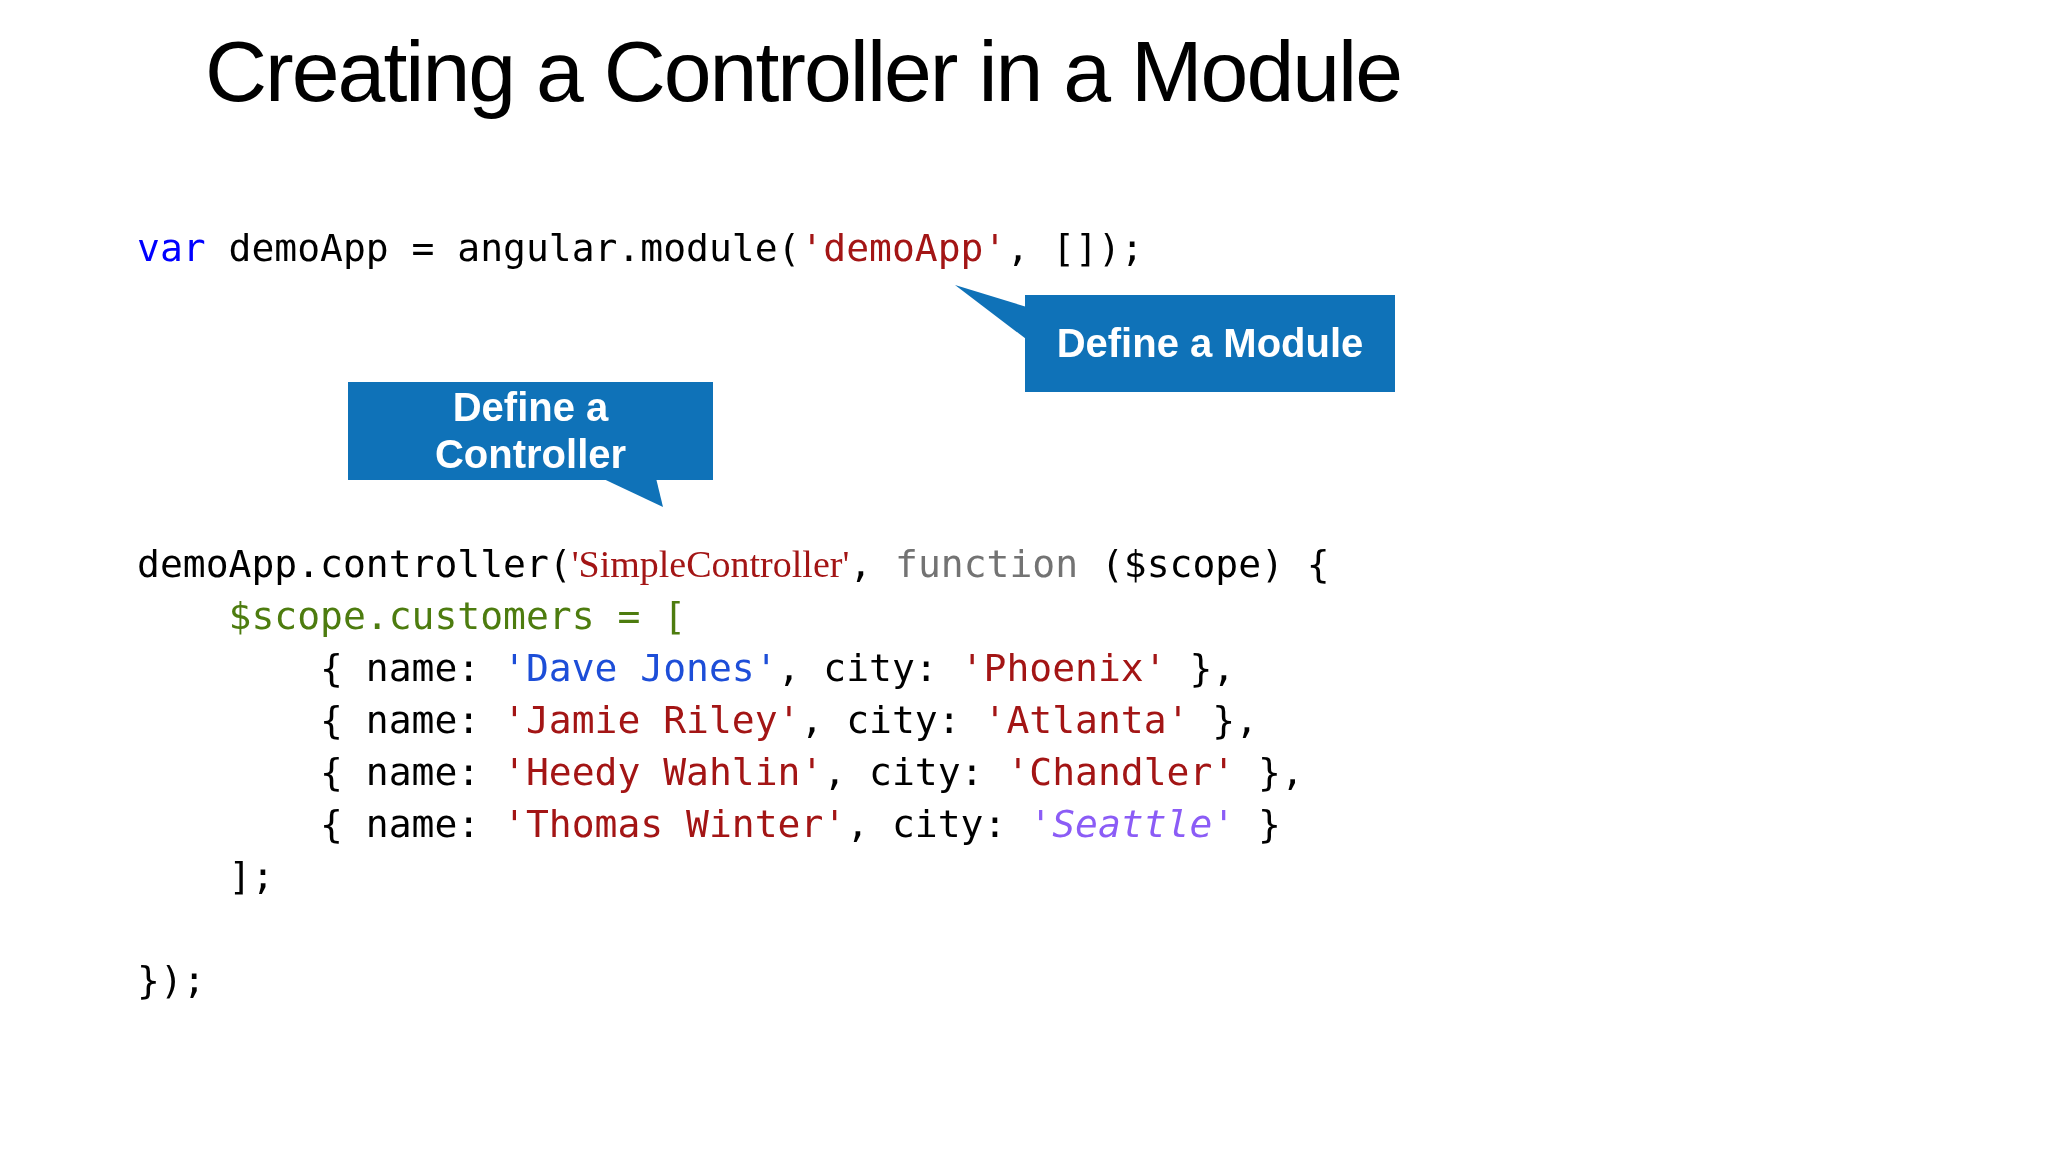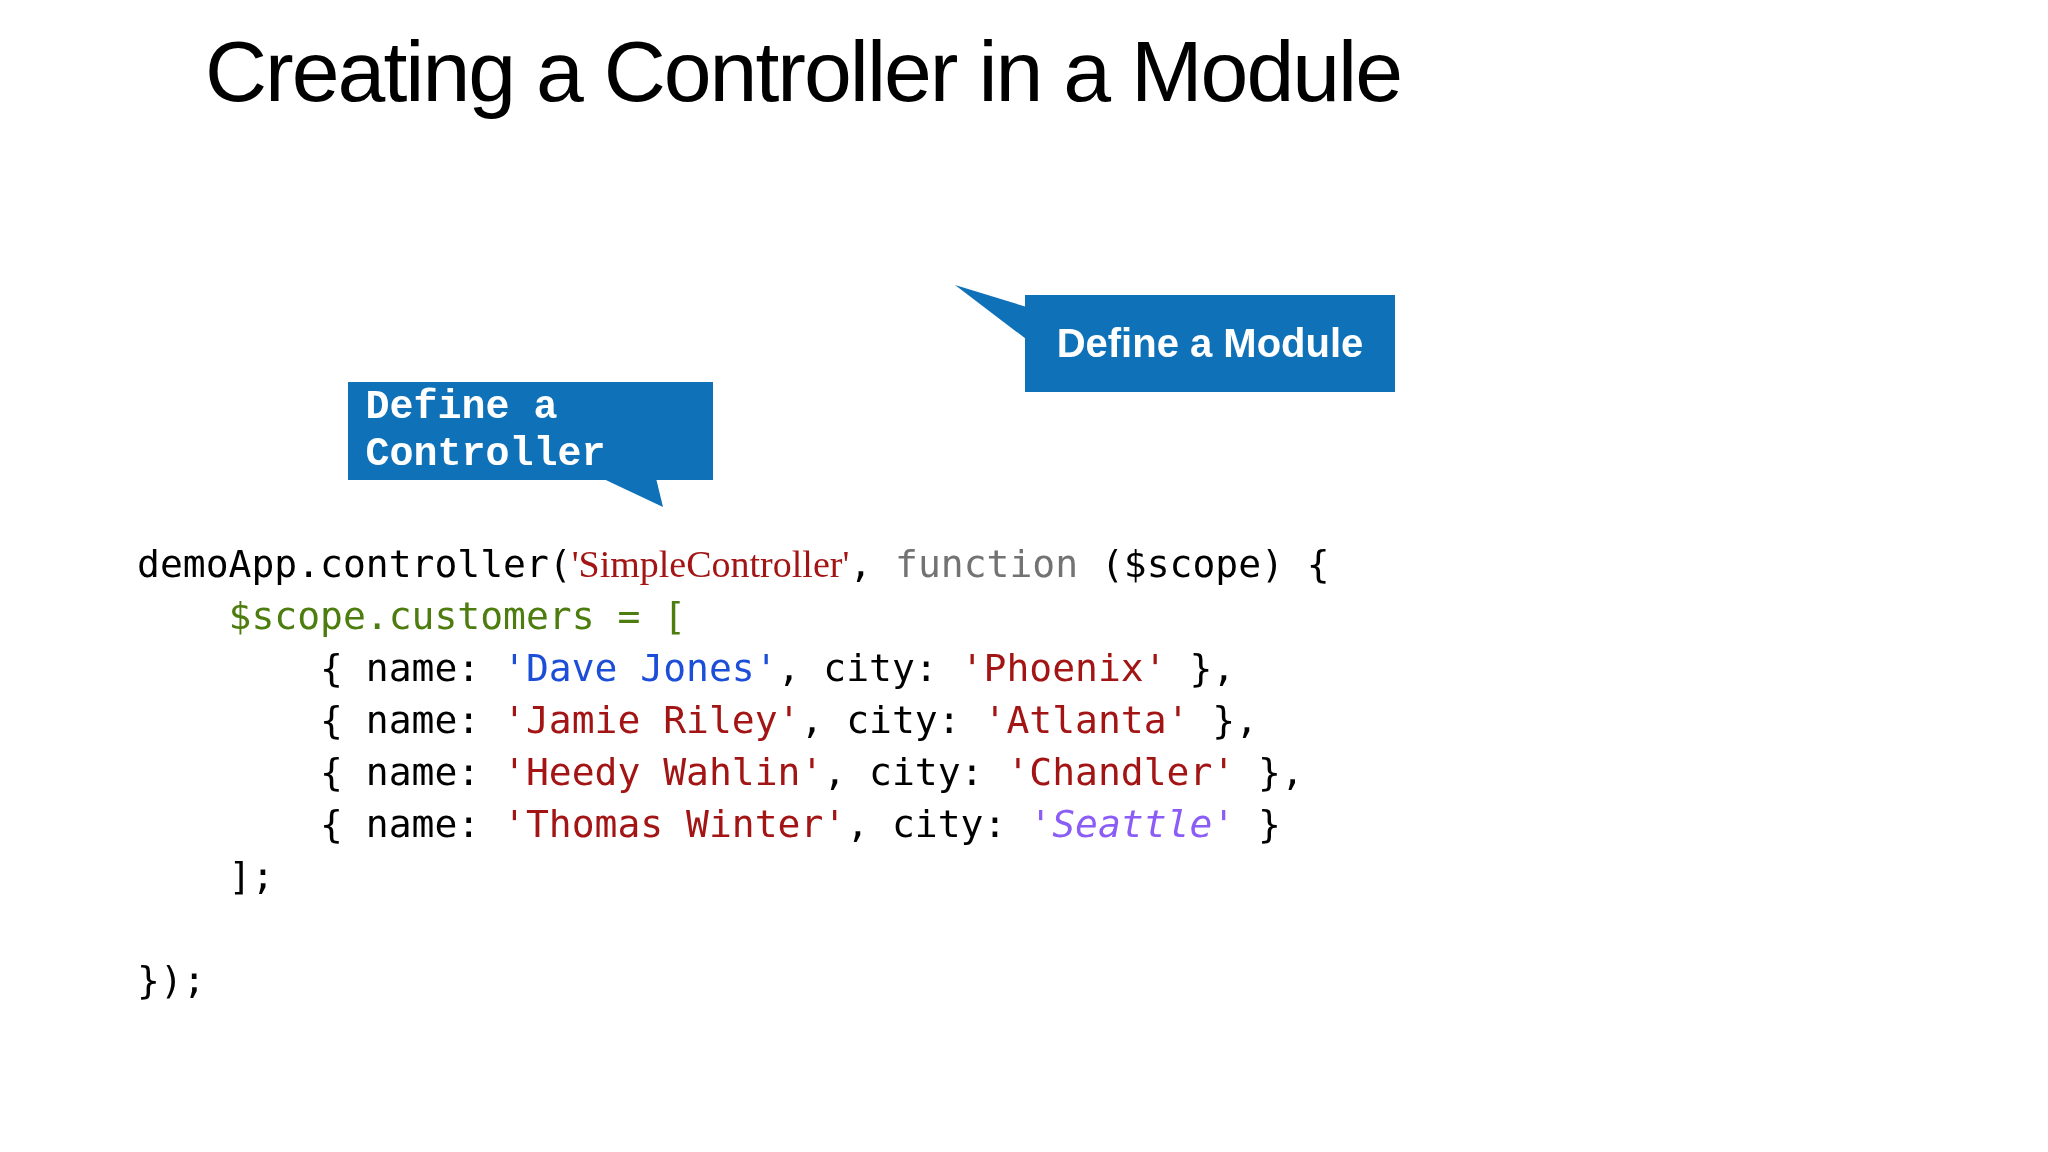--- a/index.html
+++ b/index.html
@@ -32,49 +32,51 @@
     line-height: 52px;
     white-space: pre;
   }
   #code-module { left: 137px; top: 222px; }
   #code-controller { left: 137px; top: 538px; }
   .callout-box {
     position: absolute;
     display: flex;
     align-items: center;
     justify-content: center;
-    text-align: left;
+    text-align: center;
     font-weight: 700;
     font-size: 40px;
     line-height: 47px;
     z-index: 2;
   }
   #callout-module { left: 1025px; top: 295px; width: 370px; height: 97px; }
   #callout-controller { left: 348px; top: 382px; width: 365px; height: 98px; }
   #callout-controller .callout-label { width: 330px; }
   .callout-tail { position: absolute; z-index: 1; }
   #tail-module { left: 930px; top: 268px; }
   #tail-controller { left: 560px; top: 470px; }
 </style>
 </head>
 <body style="background: rgb(255, 255, 255);">
 
 <div class="slide" style="background: rgb(255, 255, 255);">
 
   <h1 class="title" style="color: rgb(0, 0, 0);">Creating a Controller in a Module</h1>
 
+  <pre class="code" id="code-module"><span style="color: rgb(0, 0, 255);">var</span><span style="color: rgb(0, 0, 0);"> demoApp = angular.module(</span><span style="color: rgb(163, 21, 21);">'demoApp'</span><span style="color: rgb(0, 0, 0);">, []);</span>
+</pre>
 
   <svg class="callout-tail" id="tail-module" width="120" height="90" viewBox="0 0 120 90">
     <polygon points="25,17 100,40 100,74" fill="#0f72b8"></polygon>
   </svg>
   <div class="callout-box" id="callout-module" style="background: rgb(15, 114, 184); color: rgb(255, 255, 255);">
     <span class="callout-label">Define a Module</span>
   </div>
 
-  <div class="callout-box" id="callout-controller" style="background: rgb(15, 114, 184); color: rgb(255, 255, 255); font-family: Liberation Mono, monospace;">
+  <div class="callout-box" id="callout-controller" style="background: rgb(15, 114, 184); color: rgb(255, 255, 255);">
     <span class="callout-label">Define a Controller</span>
   </div>
   <svg class="callout-tail" id="tail-controller" width="130" height="60" viewBox="0 0 130 60">
     <polygon points="33,4 95,4 103,37" fill="#0f72b8"></polygon>
   </svg>
 
   <pre class="code" id="code-controller"><span style="color: rgb(0, 0, 0);">demoApp.controller(</span><span style="color: rgb(163, 21, 21); font-family: Liberation Serif, serif;">'SimpleController'</span><span style="color: rgb(0, 0, 0);">, </span><span style="color: #737373;">function</span><span style="color: rgb(0, 0, 0); text-align: center;"> ($scope) {</span>
 <span style="color: #4d7c0f;">    $scope.customers = [</span>
 <span style="color: rgb(0, 0, 0);">        { name: </span><span style="color: #1d4ed8;">'Dave Jones'</span><span style="color: rgb(0, 0, 0);">, city: </span><span style="color: rgb(163, 21, 21);">'Phoenix'</span><span style="color: rgb(0, 0, 0);"> },</span>
 <span style="color: rgb(0, 0, 0);">        { name: </span><span style="color: rgb(163, 21, 21);">'Jamie Riley'</span><span style="color: rgb(0, 0, 0);">, city: </span><span style="color: rgb(163, 21, 21);">'Atlanta'</span><span style="color: rgb(0, 0, 0);"> },</span>

